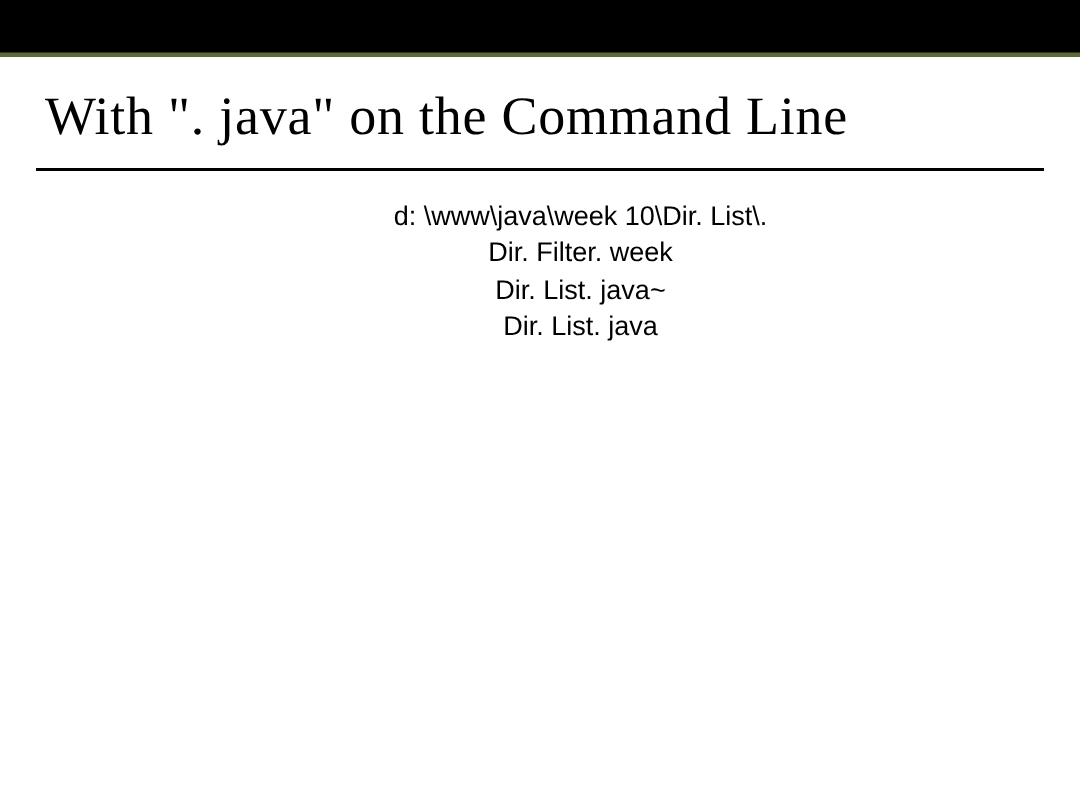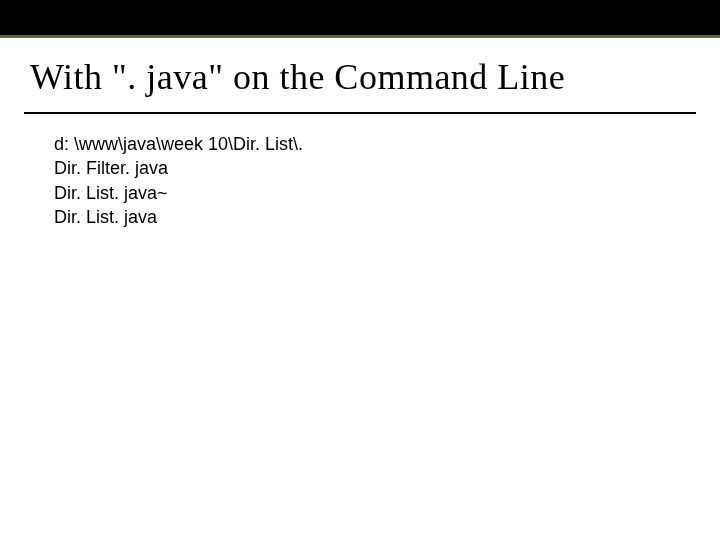--- a/index.html
+++ b/index.html
@@ -35,30 +35,31 @@
       background: #000000;
     }
     .content {
       padding: 18px 0 0 54px;
     }
     .code-line {
       font-family: Arial, Helvetica, sans-serif;
       font-size: 18px;
       color: #000000;
       line-height: 1.35;
+      text-align: center;
     }
   </style>
 </head>
 <body>
 
 <div class="top-bar"></div>
 
 <div class="title-area">
   <h1 class="title">With ". java" on the Command Line</h1>
 </div>
 <div class="title-underline"></div>
 
 <div class="content">
   <div class="code-line">d: \www\java\week 10\Dir. List\.</div>
-  <div class="code-line">Dir. Filter. java</div>
+  <div class="code-line">Dir. Filter. week</div>
   <div class="code-line">Dir. List. java~</div>
   <div class="code-line">Dir. List. java</div>
 </div>
 
 </body></html>

